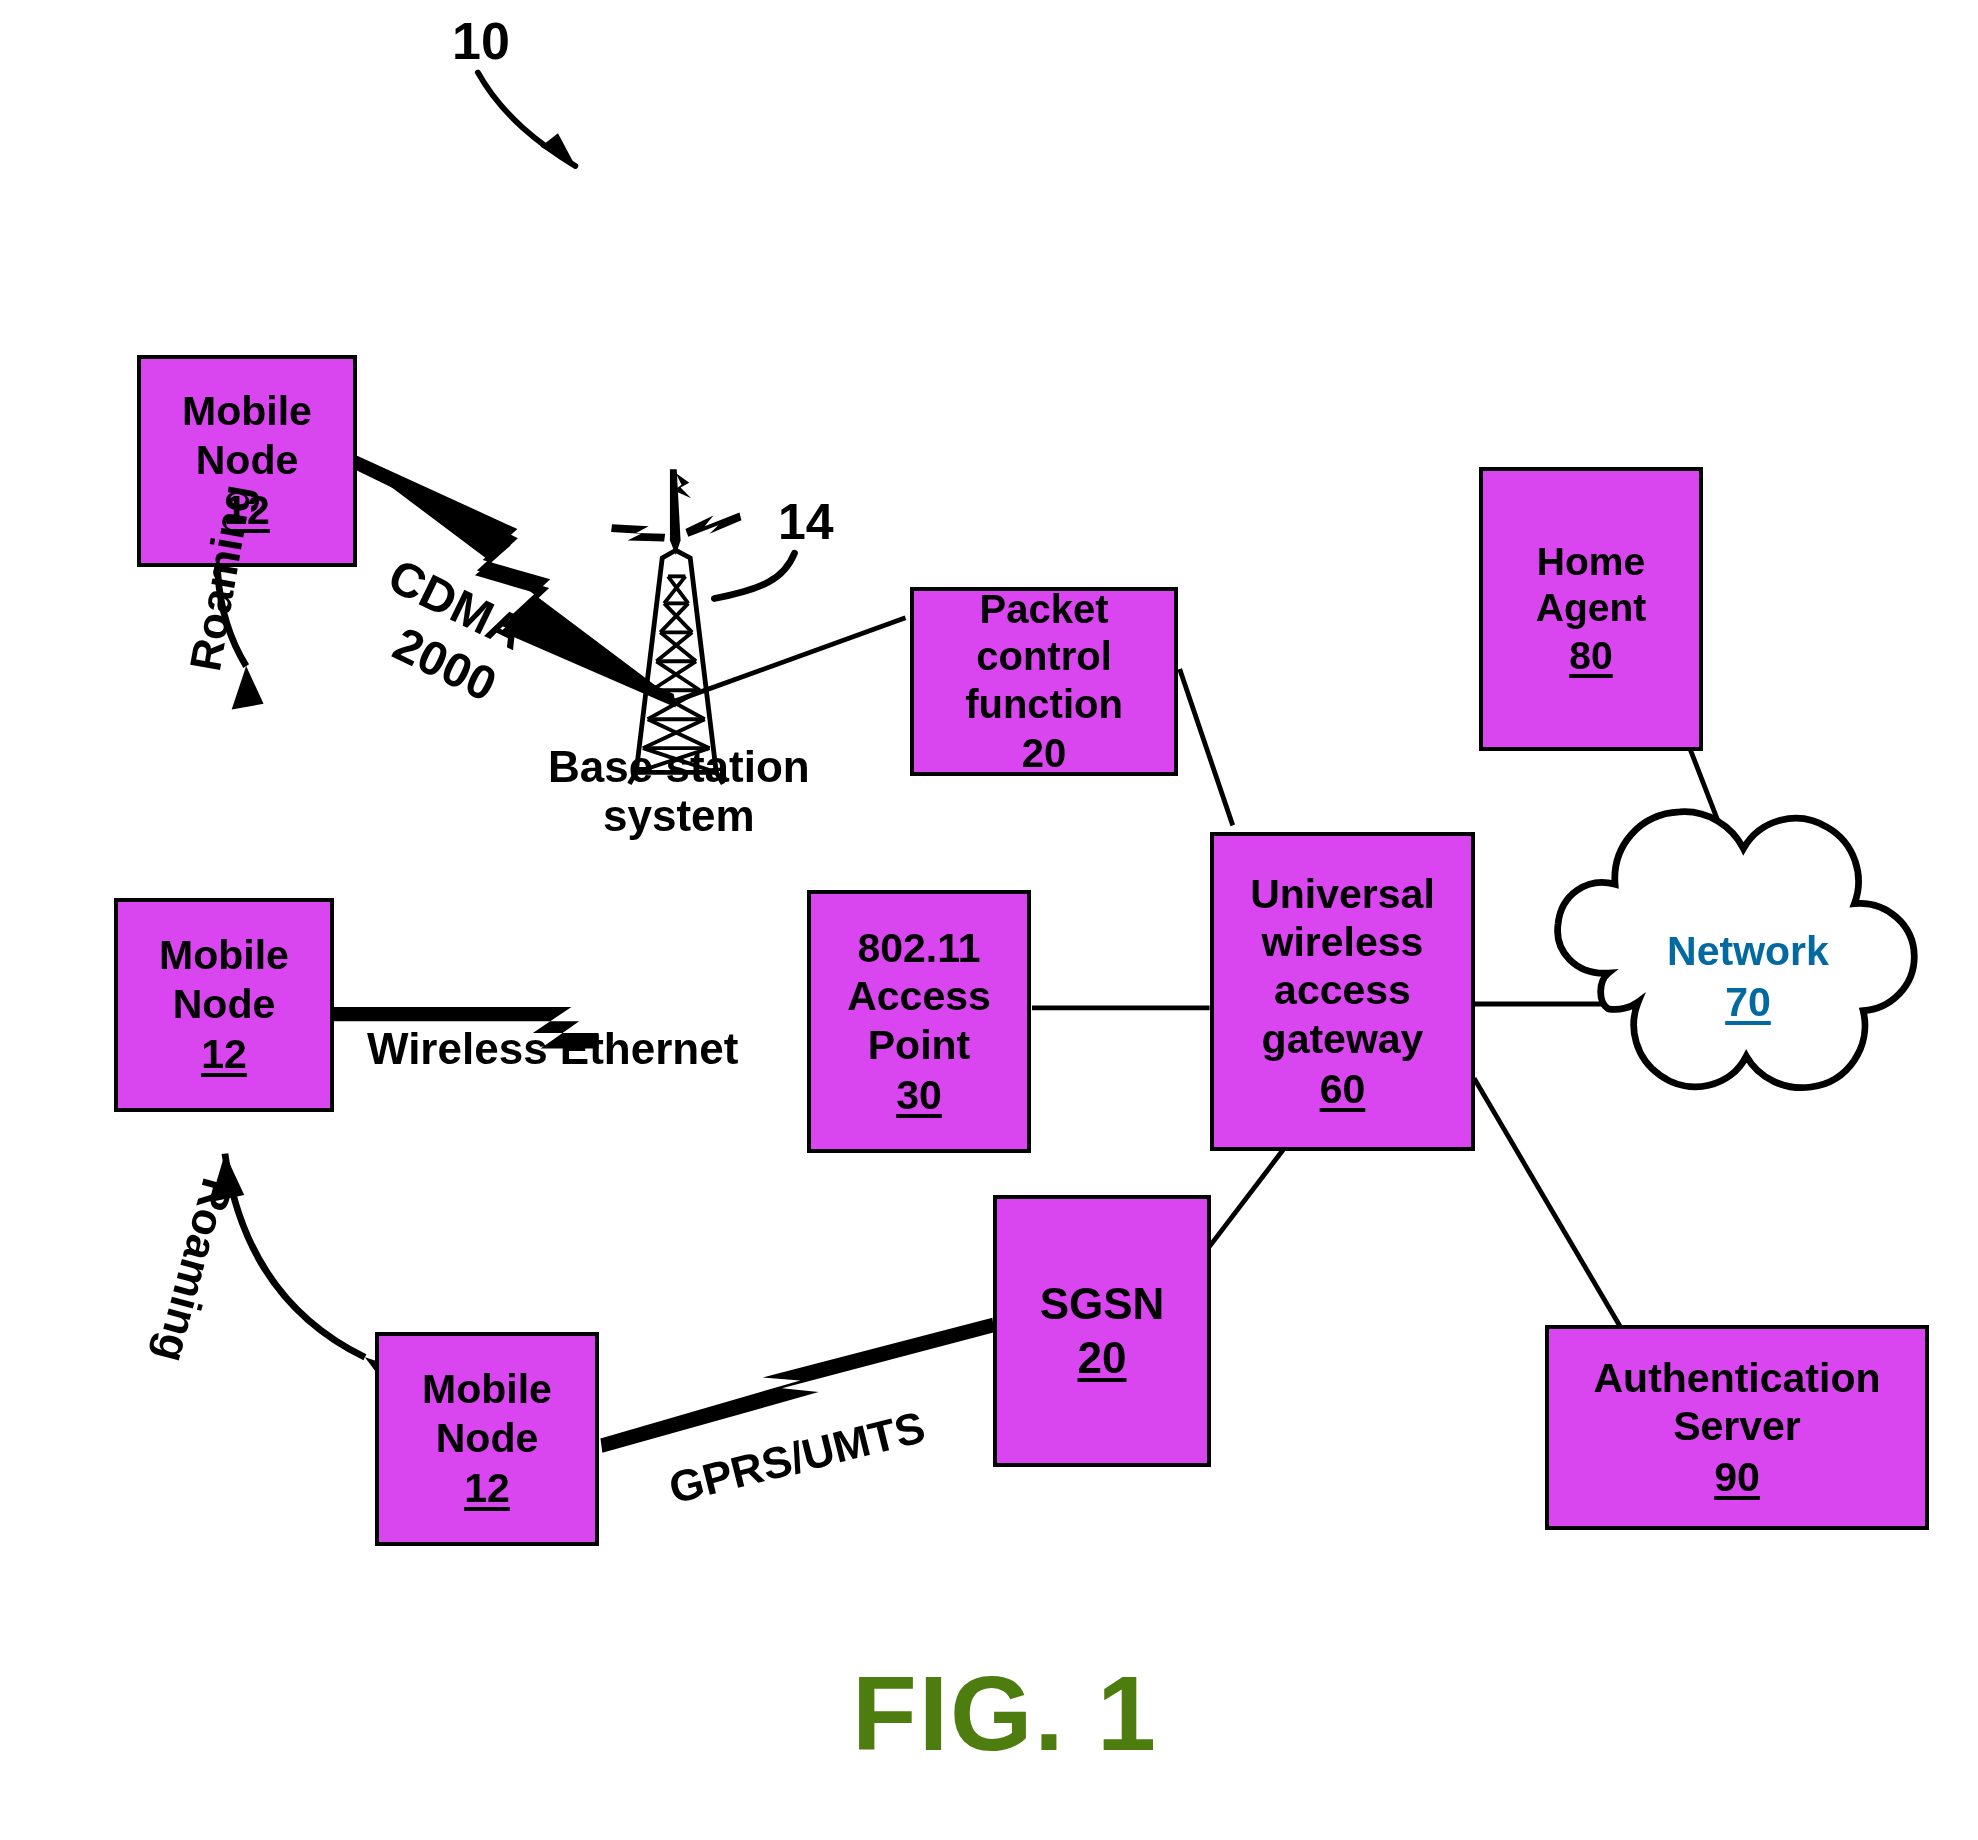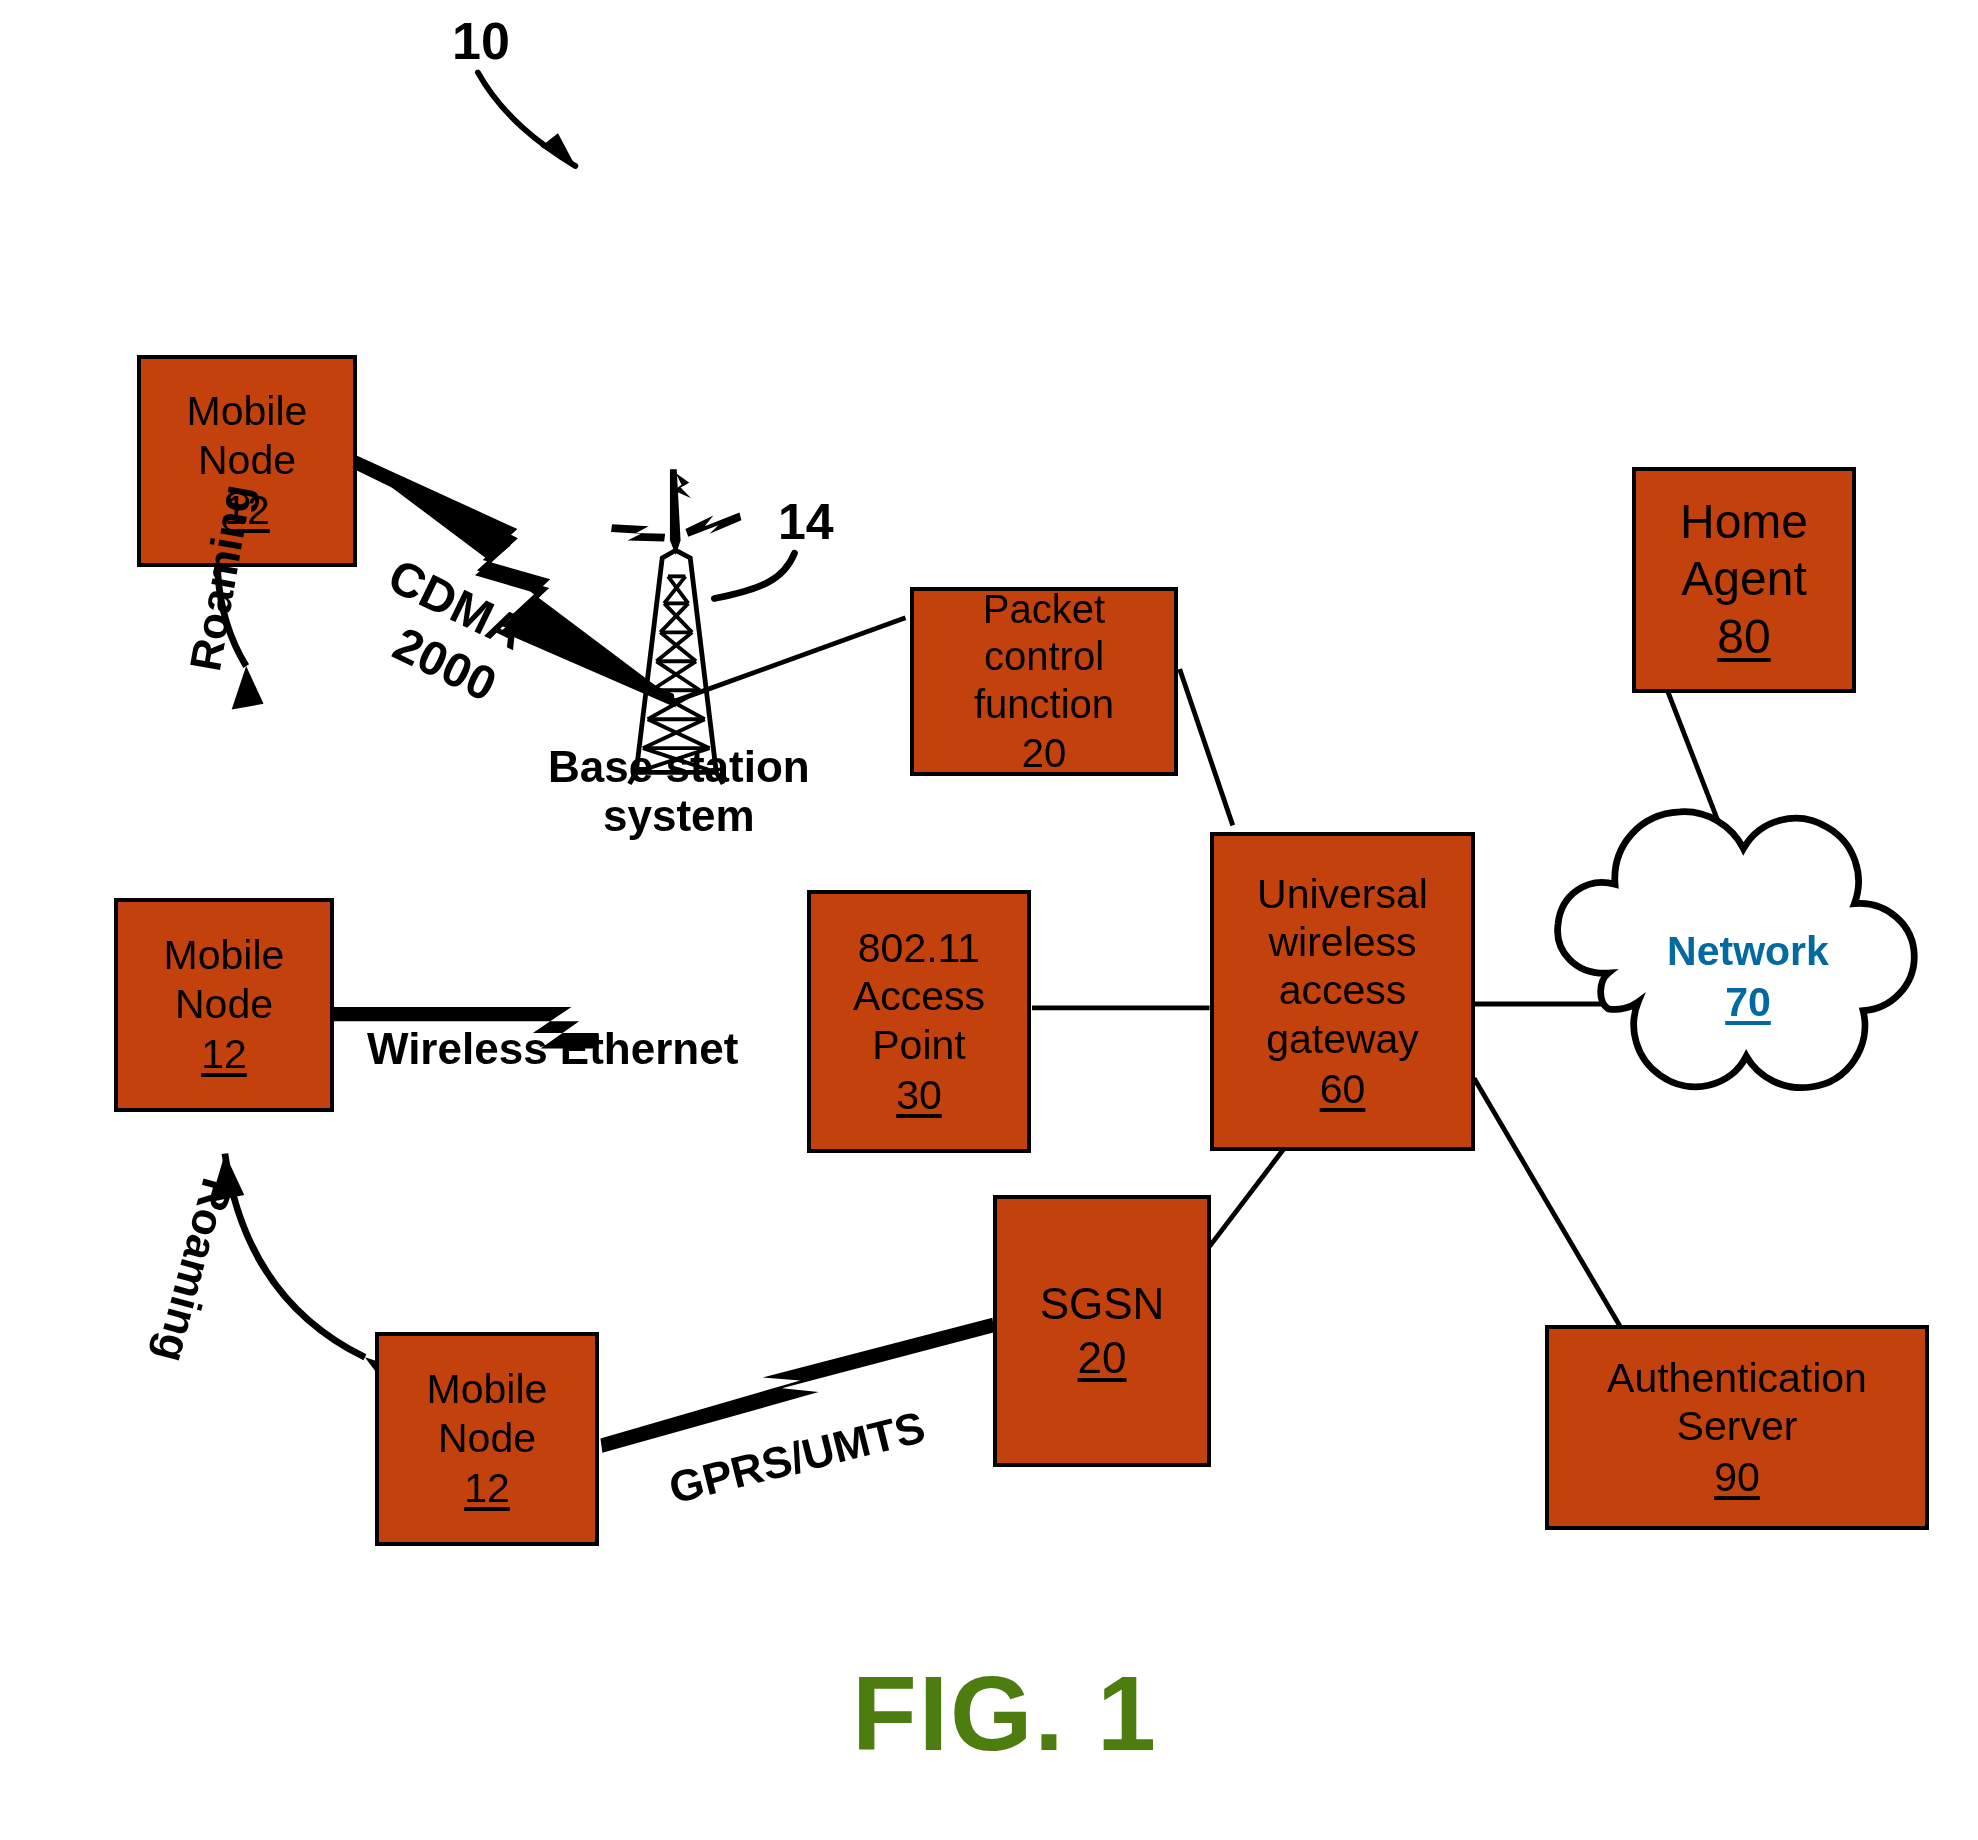--- a/index.html
+++ b/index.html
@@ -20,26 +20,26 @@
     top: 0;
     left: 0;
     width: 1978px;
     height: 1840px;
     pointer-events: none;
   }
   .node-box {
     position: absolute;
     box-sizing: border-box;
     border: 4.8px solid #000;
-    background: #c2410c;
+    background: #d946ef;
     display: flex;
     flex-direction: column;
     align-items: center;
     justify-content: center;
-    font-weight: normal;
+    font-weight: bold;
     color: #000;
     line-height: 1.18;
     text-align: center;
   }
   .node-line {
     display: block;
     white-space: nowrap;
   }
   .ref-num {
     display: block;
@@ -226,21 +226,21 @@
   </div>
 
   <div class="node-box" style="left:1210px; top:832px; width:265px; height:319px; font-size:41px;">
     <span class="node-line">Universal</span>
     <span class="node-line">wireless</span>
     <span class="node-line">access</span>
     <span class="node-line">gateway</span>
     <span class="ref-num">60</span>
   </div>
 
-  <div class="node-box" style="left:1632px; top:467px; width:224px; height:226px; font-size:48px;">
+  <div class="node-box" style="left:1479px; top:467px; width:224px; height:284px; font-size:39px;">
     <span class="node-line">Home</span>
     <span class="node-line">Agent</span>
     <span class="ref-num">80</span>
   </div>
 
   <div class="node-box" style="left:1545px; top:1325px; width:384px; height:205px; font-size:41px;">
     <span class="node-line">Authentication</span>
     <span class="node-line">Server</span>
     <span class="ref-num">90</span>
   </div>

